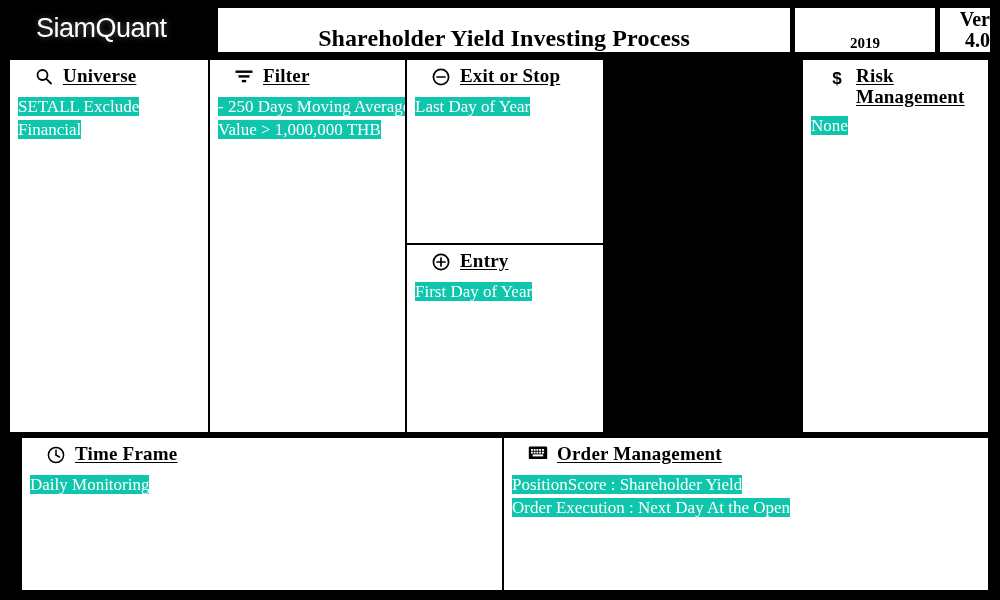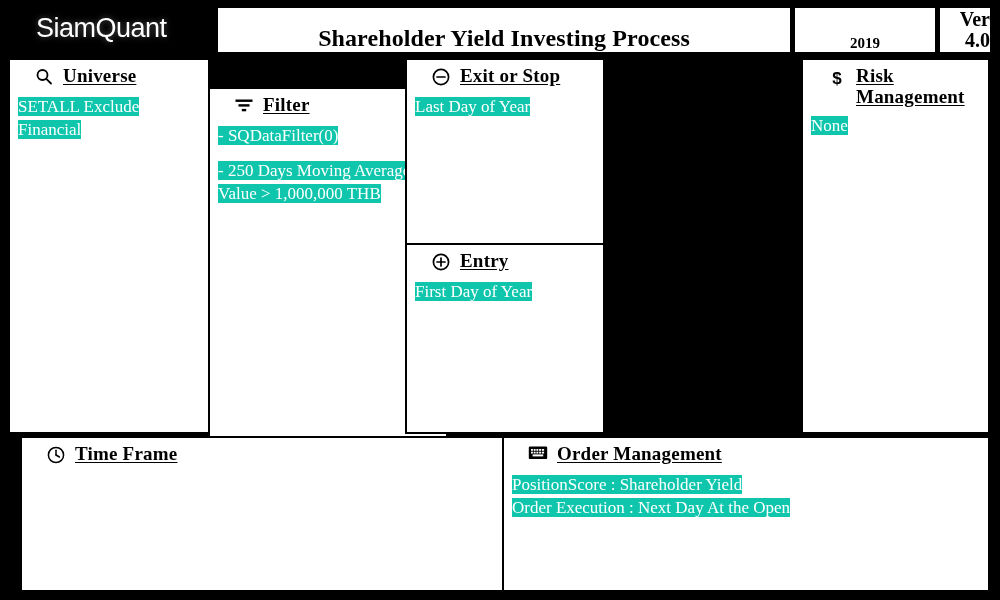--- a/index.html
+++ b/index.html
@@ -57,21 +57,21 @@
   .hl {
     display: inline; background: #0FC6AD; color: #ffffff;
     font-size: 17px; line-height: 1.35;
     box-decoration-break: clone; -webkit-box-decoration-break: clone;
   }
   .body-block { margin-bottom: 12px; line-height: 1.35; }
   .body-block:last-child { margin-bottom: 0; }
 
   
   .p-universe { left: 0;   top: 0;  width: 202px; height: 376px; }
-  .p-filter   { left: 200px; top: 0; width: 240px; height: 376px; margin-top: 29px; }
+  .p-filter   { left: 200px; top: 0; width: 240px; height: 376px; }
   .p-exit     { left: 397px; top: 0; width: 200px; height: 187px; }
   .p-entry    { left: 397px; top: 185px; width: 200px; height: 191px; }
   .p-money    { left: 595px; top: 0; width: 200px; height: 376px; }
   .p-risk     { left: 793px; top: 0; width: 189px; height: 376px; }
 
   
   .p-time  { left: 12px;   top: 0; width: 496px; height: 156px; }
   .p-order { left: 494px; top: 0; width: 488px; height: 156px; }
 </style>
 </head>
@@ -121,23 +121,20 @@
           <svg width="20" height="20" viewBox="0 0 20 20">
             <rect x="1.5" y="3.5" width="17" height="2.4" fill="#000"></rect>
             <rect x="4.5" y="8.2" width="11" height="2.4" fill="#000"></rect>
             <rect x="7.8" y="12.9" width="4.4" height="2.4" fill="#000"></rect>
           </svg>
         </span>
         <span class="panel-title">Filter</span>
       </div>
       <div class="panel-body">
         <div class="body-block">
-          <span class="hl">- SQDataFilter(0)</span>
-        </div>
-        <div class="body-block">
           <span class="hl">- 250 Days Moving Average Value &gt; 1,000,000 THB</span>
         </div>
       </div>
     </div>
 
     <div class="panel p-exit">
       <div class="panel-head">
         <span class="icon">
           <svg width="20" height="20" viewBox="0 0 20 20">
             <circle cx="10" cy="10" r="7.6" fill="none" stroke="#000" stroke-width="1.7"></circle>
@@ -195,20 +192,25 @@
     <div class="panel p-time">
       <div class="panel-head">
         <span class="icon">
           <svg width="20" height="20" viewBox="0 0 20 20">
             <circle cx="10" cy="10" r="7.6" fill="none" stroke="#000" stroke-width="1.5"></circle>
             <line x1="10" y1="10" x2="10" y2="5.2" stroke="#000" stroke-width="1.5" stroke-linecap="round"></line>
             <line x1="10" y1="10" x2="13.4" y2="12" stroke="#000" stroke-width="1.5" stroke-linecap="round"></line>
           </svg>
         </span>
         <span class="panel-title">Time Frame</span>
+      </div>
+      <div class="panel-body">
+        <div class="body-block">
+          <span class="hl">Daily Monitoring</span>
+        </div>
       </div>
     </div>
 
     <div class="panel p-order">
       <div class="panel-head">
         <span class="icon">
           <svg width="20" height="16" viewBox="0 0 20 16">
             <rect x="0.8" y="1.5" width="18.4" height="12.6" rx="1.2" fill="#000"></rect>
             <g fill="#fff">
               <rect x="3" y="4" width="1.9" height="1.8"></rect>

